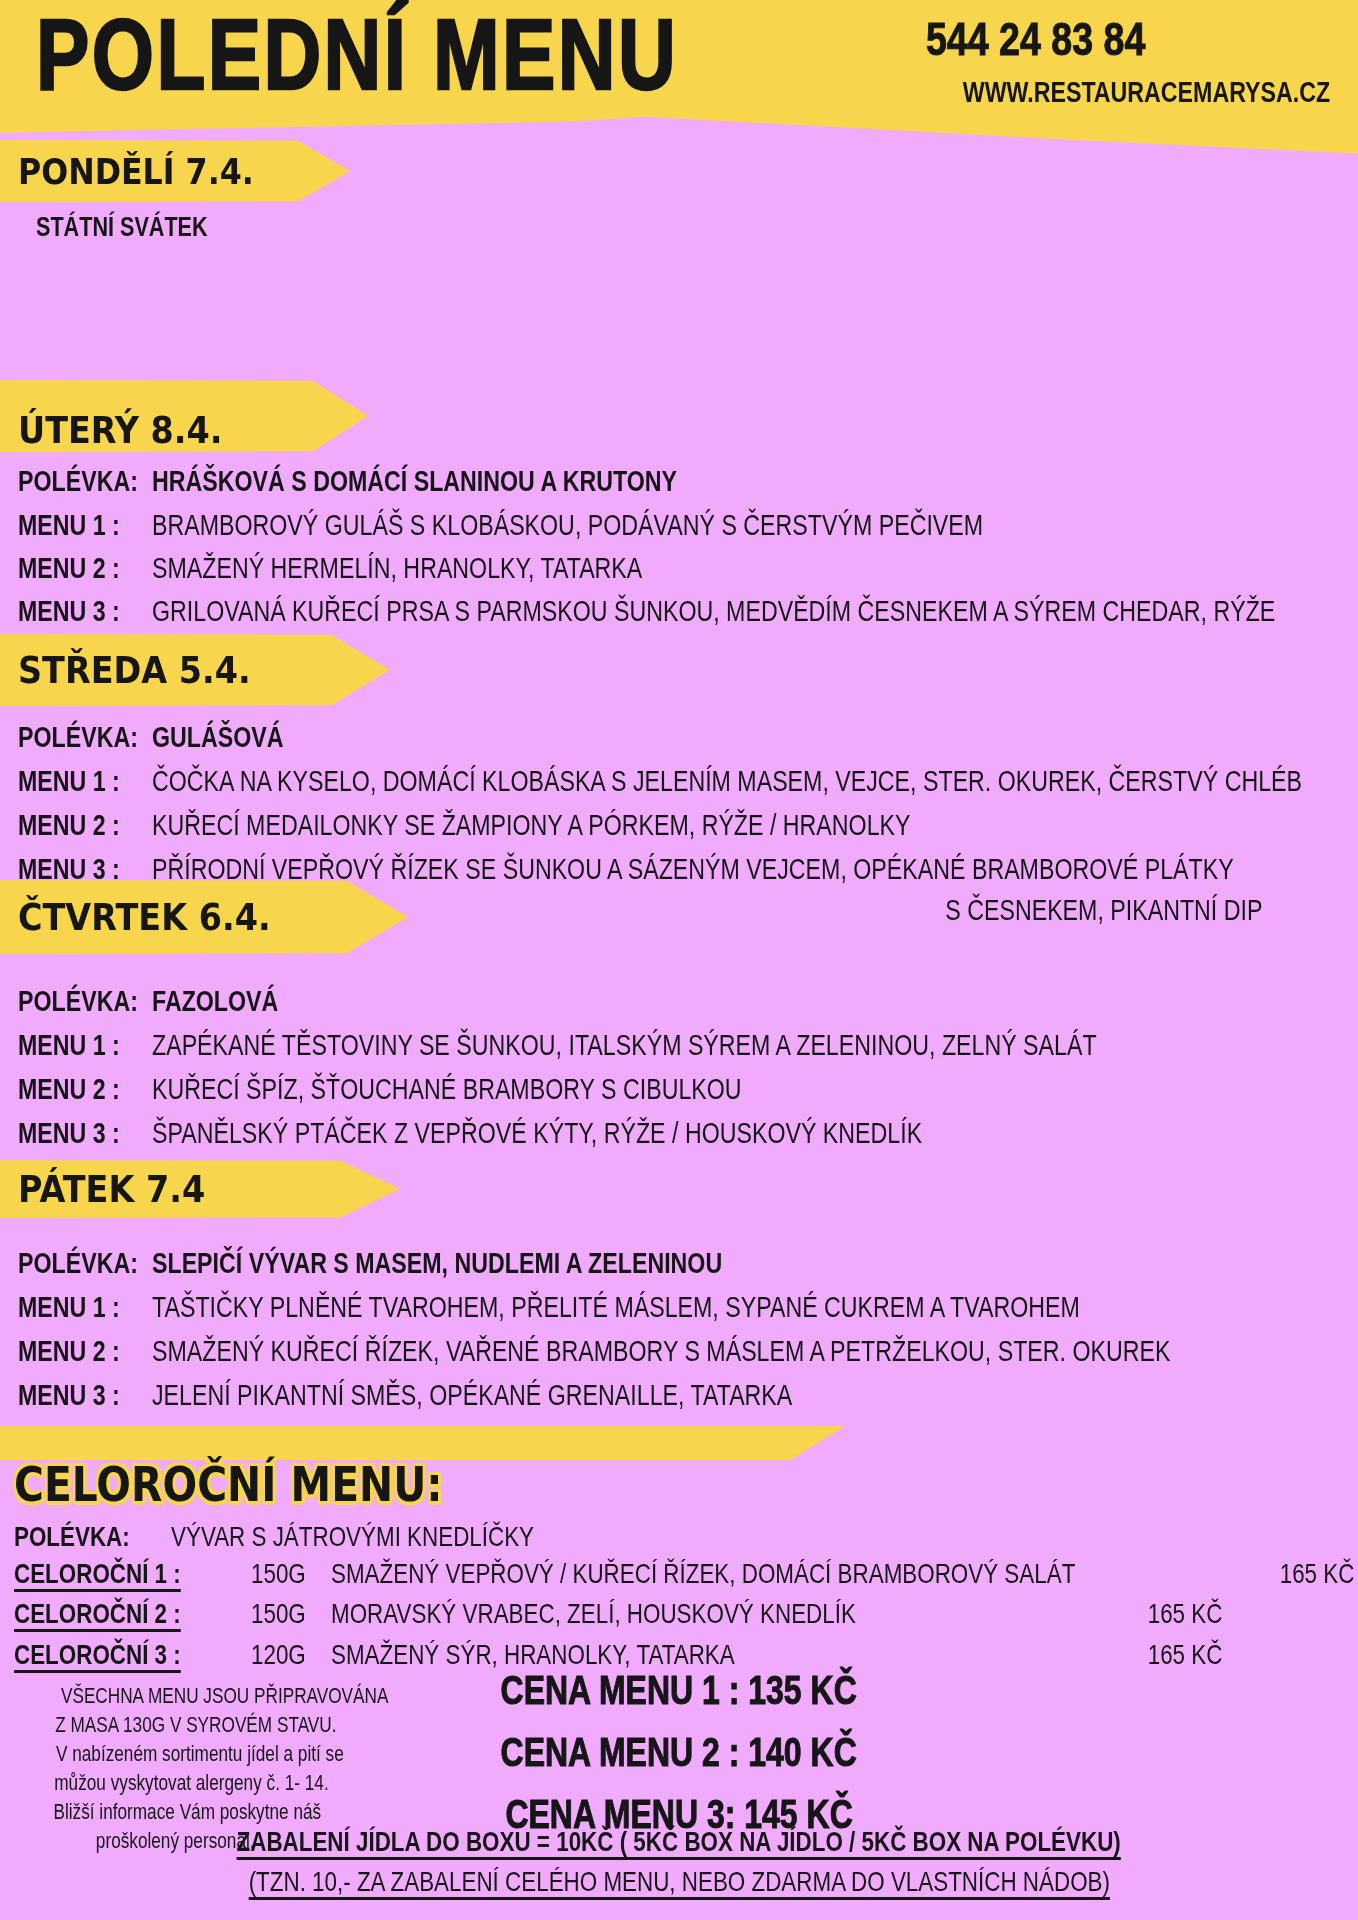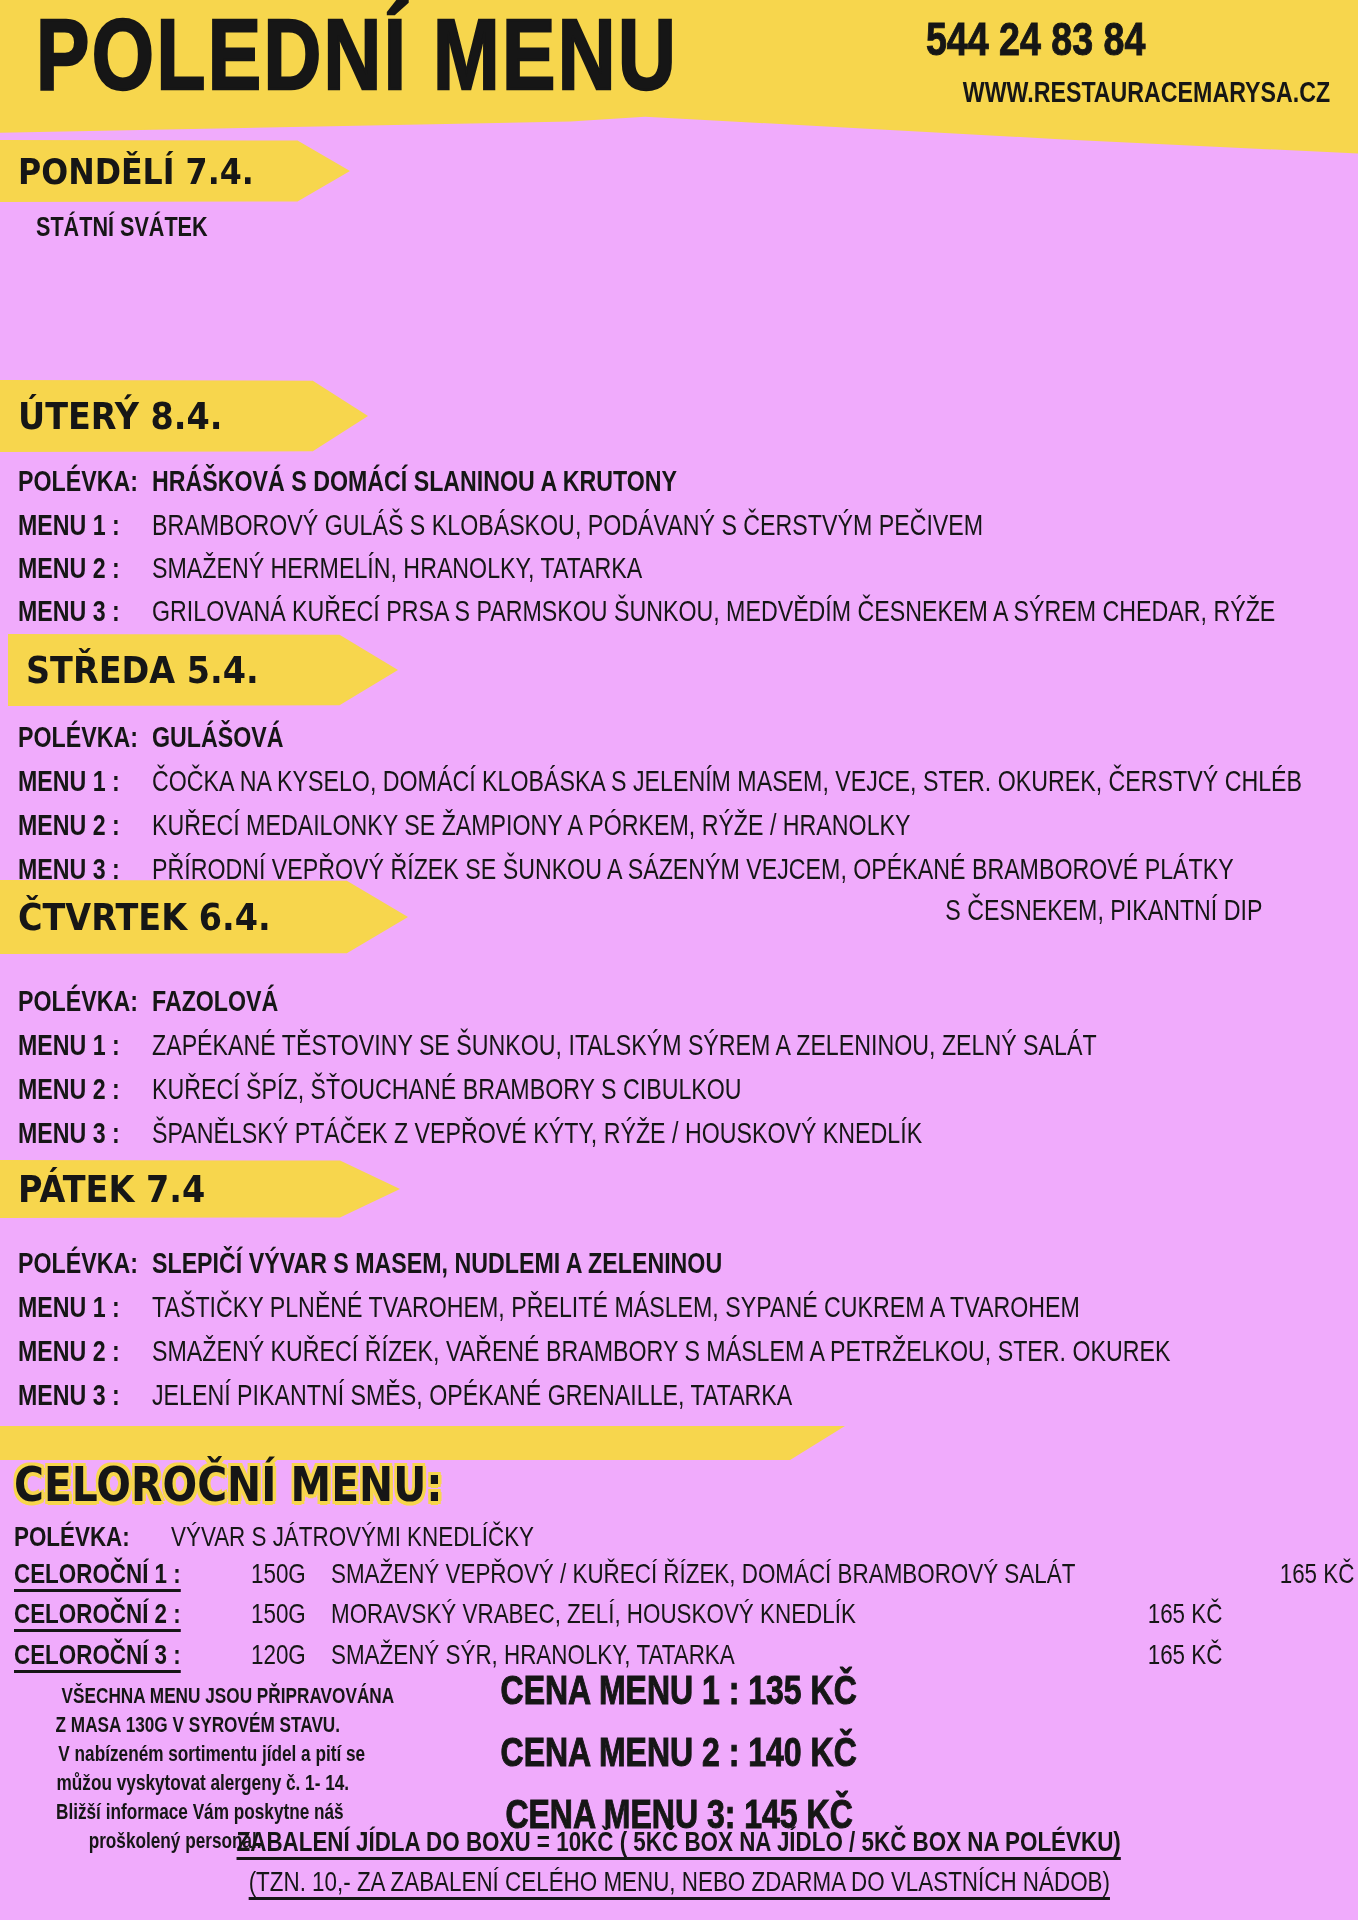--- a/index.html
+++ b/index.html
@@ -62,21 +62,21 @@
   .annual-soup .slbl{font-weight:700;margin-right:12px;}
   .arow{position:absolute;left:14px;right:136px;height:36px;display:flex;align-items:center;font-size:28px;}
   .albl{width:237px;flex:none;font-weight:700;}
   .aw{width:80px;flex:none;font-weight:400;}
   .atext{flex:1;font-weight:400;}
   .aprice{flex:none;font-weight:400;}
   .u{text-decoration:underline;text-decoration-thickness:2.5px;text-underline-offset:6px;}
 
   
   .footer-left{position:absolute;left:20px;top:1682px;width:310px;text-align:center;
-    font-size:21.5px;line-height:29px;font-weight:700;}
+    font-size:21.5px;line-height:29px;font-weight:400;}
   .footer-right{position:absolute;left:1005px;top:1752px;width:345px;text-align:center;
     font-size:21.5px;line-height:29px;font-weight:400;}
   .cena{position:absolute;left:0;width:1358px;text-align:center;font-size:40px;font-weight:700;
     -webkit-text-stroke:1px var(--ink);}
   .box-line{position:absolute;left:0;width:1358px;text-align:center;font-size:28px;}
   .box-line.b1{top:1826px;font-weight:700;}
   .box-line.b2{top:1866px;font-weight:400;}
 </style>
 </head>
 <body>
@@ -99,42 +99,42 @@
   <div class="ribbon" style="top:140px;height:62px;width:350px;">
     <div class="day-txt" style="font-size:36px;">
       <span class="cx" style="transform:scaleX(0.88);">PONDĚLÍ 7.4.</span>
     </div>
   </div>
   <div class="note">
     <span class="cx">STÁTNÍ SVÁTEK</span>
   </div>
 
   <div class="ribbon" style="top:380px;height:72px;width:368px;">
-    <div class="day-txt" style="font-size:38px;">
+    <div class="day-txt" style="font-size:38px;align-items:flex-end;">
       <span class="cx" style="transform:scaleX(0.88);">ÚTERÝ 8.4.</span>
     </div>
   </div>
   <div class="row" style="top:464px;">
     <span class="lbl cx">POLÉVKA:</span>
     <span class="val strong cx">HRÁŠKOVÁ S DOMÁCÍ SLANINOU A KRUTONY</span>
   </div>
   <div class="row" style="top:508px;">
     <span class="lbl cx">MENU 1 :</span>
     <span class="val cx">BRAMBOROVÝ GULÁŠ S KLOBÁSKOU, PODÁVANÝ S ČERSTVÝM PEČIVEM</span>
   </div>
   <div class="row" style="top:551px;">
     <span class="lbl cx">MENU 2 :</span>
     <span class="val cx">SMAŽENÝ HERMELÍN, HRANOLKY, TATARKA</span>
   </div>
   <div class="row" style="top:594px;">
     <span class="lbl cx">MENU 3 :</span>
     <span class="val cx">GRILOVANÁ KUŘECÍ PRSA S PARMSKOU ŠUNKOU, MEDVĚDÍM ČESNEKEM A SÝREM CHEDAR, RÝŽE</span>
   </div>
 
-  <div class="ribbon" style="top:634px;height:72px;width:390px;margin-left:8px;">
+  <div class="ribbon" style="top:634px;height:72px;width:390px;">
     <div class="day-txt" style="font-size:38px;">
       <span class="cx" style="transform:scaleX(0.88);">STŘEDA 5.4.</span>
     </div>
   </div>
   <div class="row" style="top:720px;">
     <span class="lbl cx">POLÉVKA:</span>
     <span class="val strong cx">GULÁŠOVÁ</span>
   </div>
   <div class="row" style="top:764px;">
     <span class="lbl cx">MENU 1 :</span>

